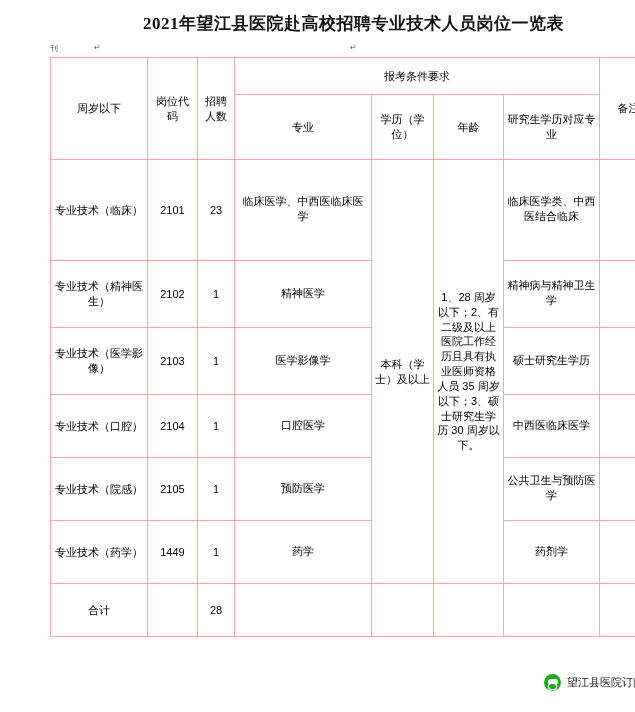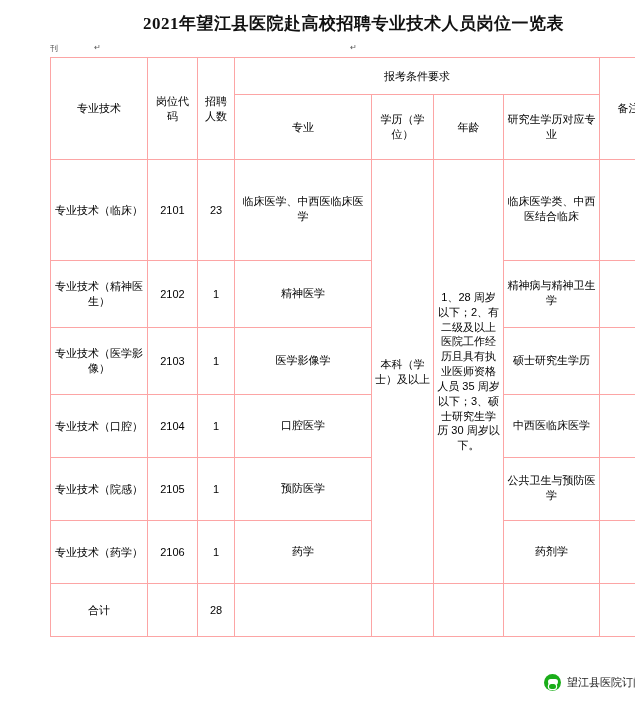--- a/index.html
+++ b/index.html
@@ -137,21 +137,21 @@
         <col style="width:50px">
         <col style="width:37px">
         <col style="width:137px">
         <col style="width:62px">
         <col style="width:70px">
         <col style="width:96px">
         <col style="width:58px">
       </colgroup>
       <tbody>
         <tr>
-          <td class="hdr" rowspan="2" style="height:92px">专业技术</td>
+          <td class="hdr" rowspan="2" style="height:92px">周岁以下</td>
           <td class="hdr" rowspan="2">岗位代码</td>
           <td class="hdr" rowspan="2">招聘人数</td>
           <td class="hdr" colspan="4" style="height:32px">报考条件要求</td>
           <td class="hdr" rowspan="2">备注</td>
         </tr>
         <tr>
           <td class="hdr" style="height:60px">专业</td>
           <td class="hdr">学历（学位）</td>
           <td class="hdr">年龄</td>
           <td class="hdr">研究生学历对应专业</td>
@@ -199,21 +199,21 @@
           <td style="height:58px">专业技术（院感）</td>
           <td>2105</td>
           <td>1</td>
           <td class="pad-cell">预防医学</td>
           <td class="pad-cell">公共卫生与预防医学</td>
           <td></td>
         </tr>
 
         <tr>
           <td style="height:58px">专业技术（药学）</td>
-          <td>2106</td>
+          <td>1449</td>
           <td>1</td>
           <td class="pad-cell">药学</td>
           <td class="pad-cell">药剂学</td>
           <td></td>
         </tr>
 
         <tr>
           <td style="height:48px">合计</td>
           <td></td>
           <td>28</td>

